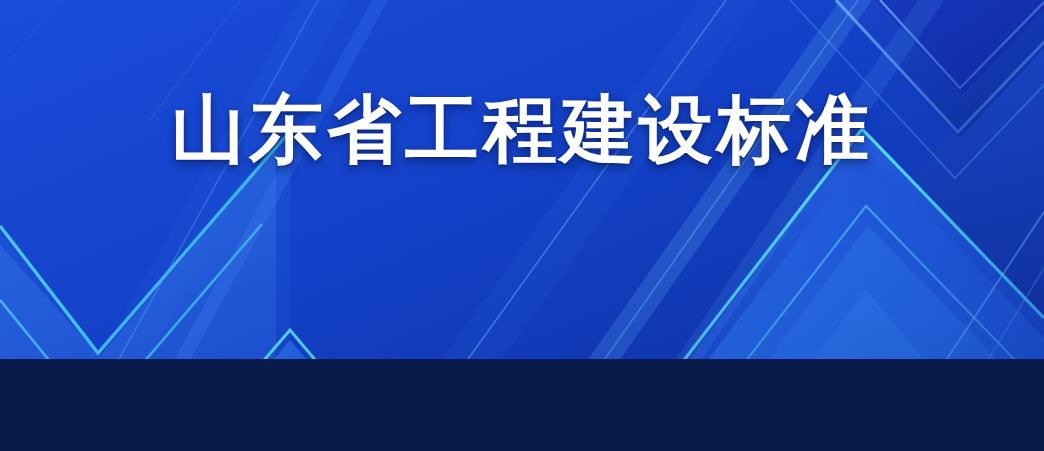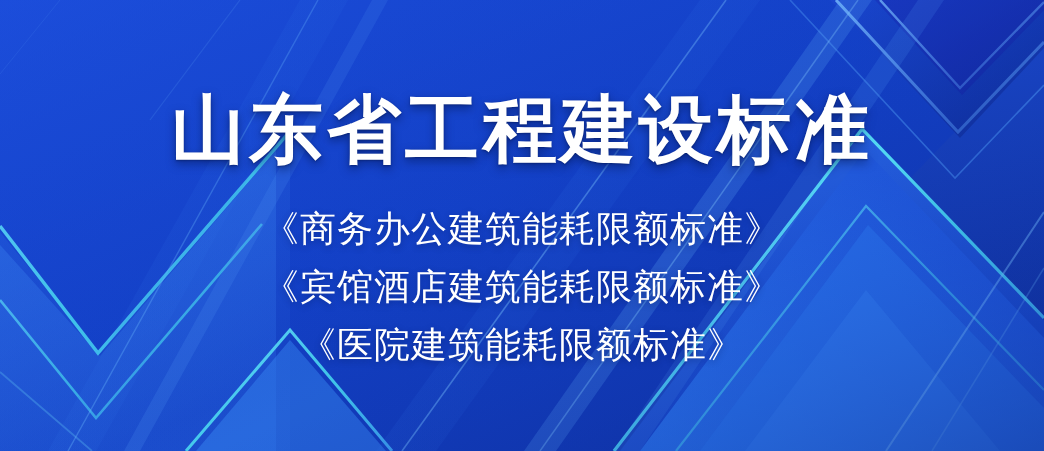--- a/index.html
+++ b/index.html
@@ -3,21 +3,21 @@
 <meta charset="utf-8">
 <style>
   html, body {
     margin: 0;
     padding: 0;
     background: #0a1a4a;
   }
   .banner {
     position: relative;
     width: 1044px;
-    height: 451px;
+    height: 359px;
     overflow: hidden;
     background: #737373;
     font-family: "Liberation Sans", "DejaVu Sans", sans-serif;
   }
   .bg-svg {
     position: absolute;
     inset: 0;
     width: 1044px;
     height: 451px;
     display: block;
@@ -167,20 +167,15 @@
       <line x1="240" y1="0" x2="150" y2="120" stroke="#66aef8" stroke-width="1.2" opacity="0.22"></line>
       <line x1="60" y1="0" x2="0" y2="74" stroke="#66aef8" stroke-width="1" opacity="0.16"></line>
     </g>
 
     <rect x="0" y="0" width="1044" height="451" fill="url(#gVignette)"></rect>
   </svg>
 
   <div class="content">
     <div class="main-title">山东省工程建设标准</div>
 
-    <div class="subtitles">
-      <div class="subtitle-line">《商务办公建筑能耗限额标准》</div>
-      <div class="subtitle-line">《宾馆酒店建筑能耗限额标准》</div>
-      <div class="subtitle-line">《医院建筑能耗限额标准》</div>
-    </div>
   </div>
 
 </div>
 
 </body></html>

